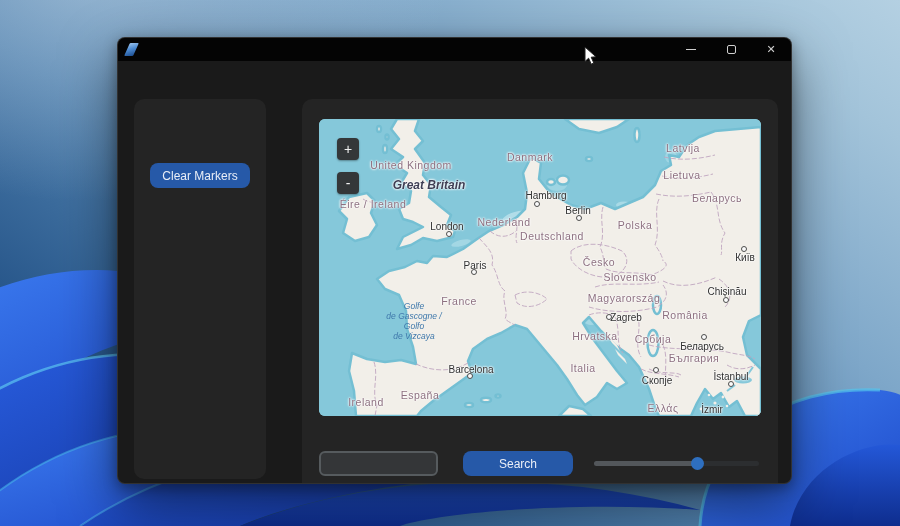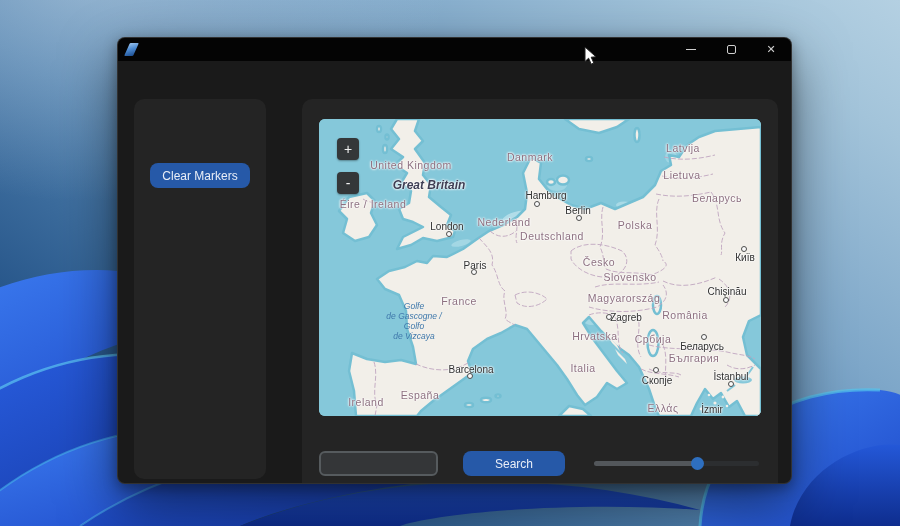--- a/index.html
+++ b/index.html
@@ -60,21 +60,21 @@
 
   .zoom-btn { position:absolute; left:18px; width:22px; height:22px; border:none; border-radius:4px;
     background:#343739; color:#f2f2f2; font-size:14px; line-height:1; cursor:pointer;
     display:flex; align-items:center; justify-content:center; box-shadow:0 1px 2px rgba(0,0,0,.35); }
   .zoom-in { top:19px; } .zoom-out { top:53px; }
 
   
   .search-entry { position:absolute; left:17px; top:352px; width:119px; height:25px; border-radius:6px;
     background:#343638; border:2px solid #565b5e; color:#e8e8e8; font-size:12px; padding:0 8px;
     font-family:"Liberation Sans",sans-serif; outline:none; }
-  .search-btn { left:161px; top:352px; width:102px; position:absolute; height:25px; }
+  .search-btn { left:161px; top:352px; width:110px; position:absolute; height:25px; }
   .slider { position:absolute; left:292px; top:352px; width:165px; height:25px; cursor:pointer; }
   .slider-track { position:absolute; left:0; right:0; top:10px; height:5px; border-radius:3px; background:#2c2e30; }
   .slider-progress { position:absolute; left:0; top:10px; height:5px; border-radius:3px 0 0 3px; background:#53575b; }
   .slider-thumb { position:absolute; top:6px; width:13px; height:13px; border-radius:50%; background:#2e6fc0; }
 
   
   .cursor { position:absolute; left:584px; top:46px; pointer-events:none; z-index:50; }
 </style>
 </head>
 <body>

